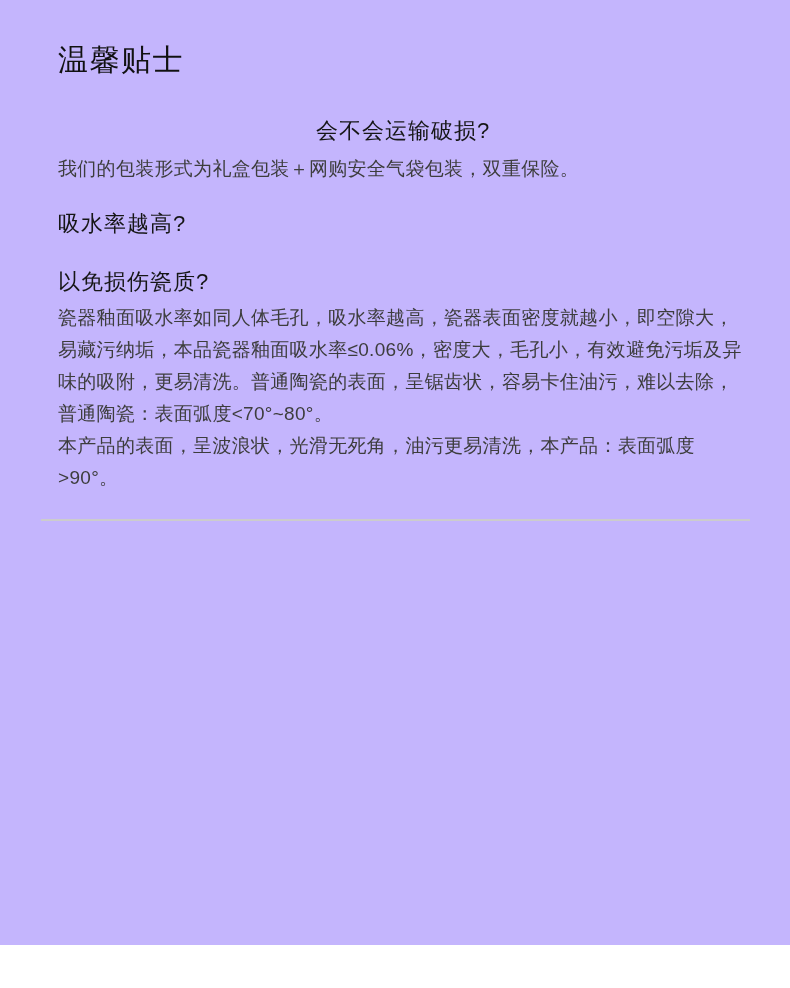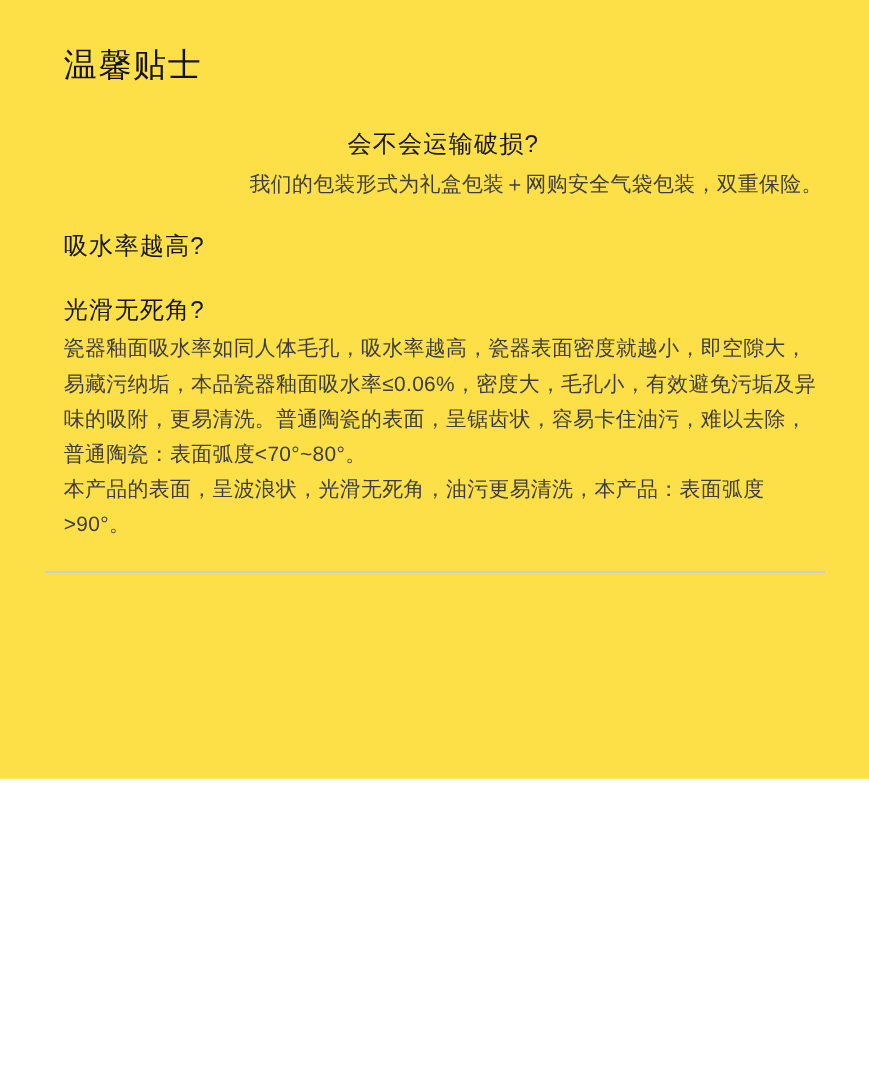--- a/index.html
+++ b/index.html
@@ -8,22 +8,22 @@
     background: #ffffff;
   }
   body {
     width: 790px;
     height: 988px;
     overflow: hidden;
     font-family: "Liberation Sans", "DejaVu Sans", sans-serif;
   }
   .page {
     width: 790px;
-    height: 708px;
-    background: #fde047;
+    height: 945px;
+    background: #c4b5fd;
     box-sizing: border-box;
     padding-top: 42px;
   }
   .content {
     box-sizing: border-box;
     padding-left: 58px;
     padding-right: 42px;
     width: 790px;
   }
   .doc-title {
@@ -41,21 +41,21 @@
     font-weight: 400;
   }
   .qa-answer p {
     margin: 0;
     font-size: 19px;
     line-height: 32px;
     color: #3d3d3d;
     letter-spacing: 0.3px;
   }
   .q1 { margin-top: 39px; text-align: center; }
-  .a1 { margin-top: 8px; text-align: right; }
+  .a1 { margin-top: 8px; }
   .q2 { margin-top: 25px; }
   .a2 { margin-top: 6px; }
   .q3 { margin-top: 30px; }
   .a3 { margin-top: 6px; }
   .divider {
     margin: 25px 0 0 41px;
     width: 709px;
     height: 2px;
     background: #cccccc;
   }
@@ -86,21 +86,21 @@
       <div class="qa-answer a1">
         <p>我们的包装形式为礼盒包装＋网购安全气袋包装，双重保险。</p>
       </div>
     </div>
 
     <div>
       <div class="qa-question q2">吸水率越高?</div>
     </div>
 
     <div>
-      <div class="qa-question q3">光滑无死角?</div>
+      <div class="qa-question q3">以免损伤瓷质?</div>
       <div class="qa-answer a3">
         <p>瓷器釉面吸水率如同人体毛孔，吸水率越高，瓷器表面密度就越小，即空隙大，易藏污纳垢，本品瓷器釉面吸水率≤0.06%，密度大，毛孔小，有效避免污垢及异味的吸附，更易清洗。普通陶瓷的表面，呈锯齿状，容易卡住油污，难以去除，普通陶瓷：表面弧度&lt;70°~80°。</p>
         <p>本产品的表面，呈波浪状，光滑无死角，油污更易清洗，本产品：表面弧度&gt;90°。</p>
       </div>
     </div>
   </div>
 
   <div class="divider"></div>
 
   <div class="content">

